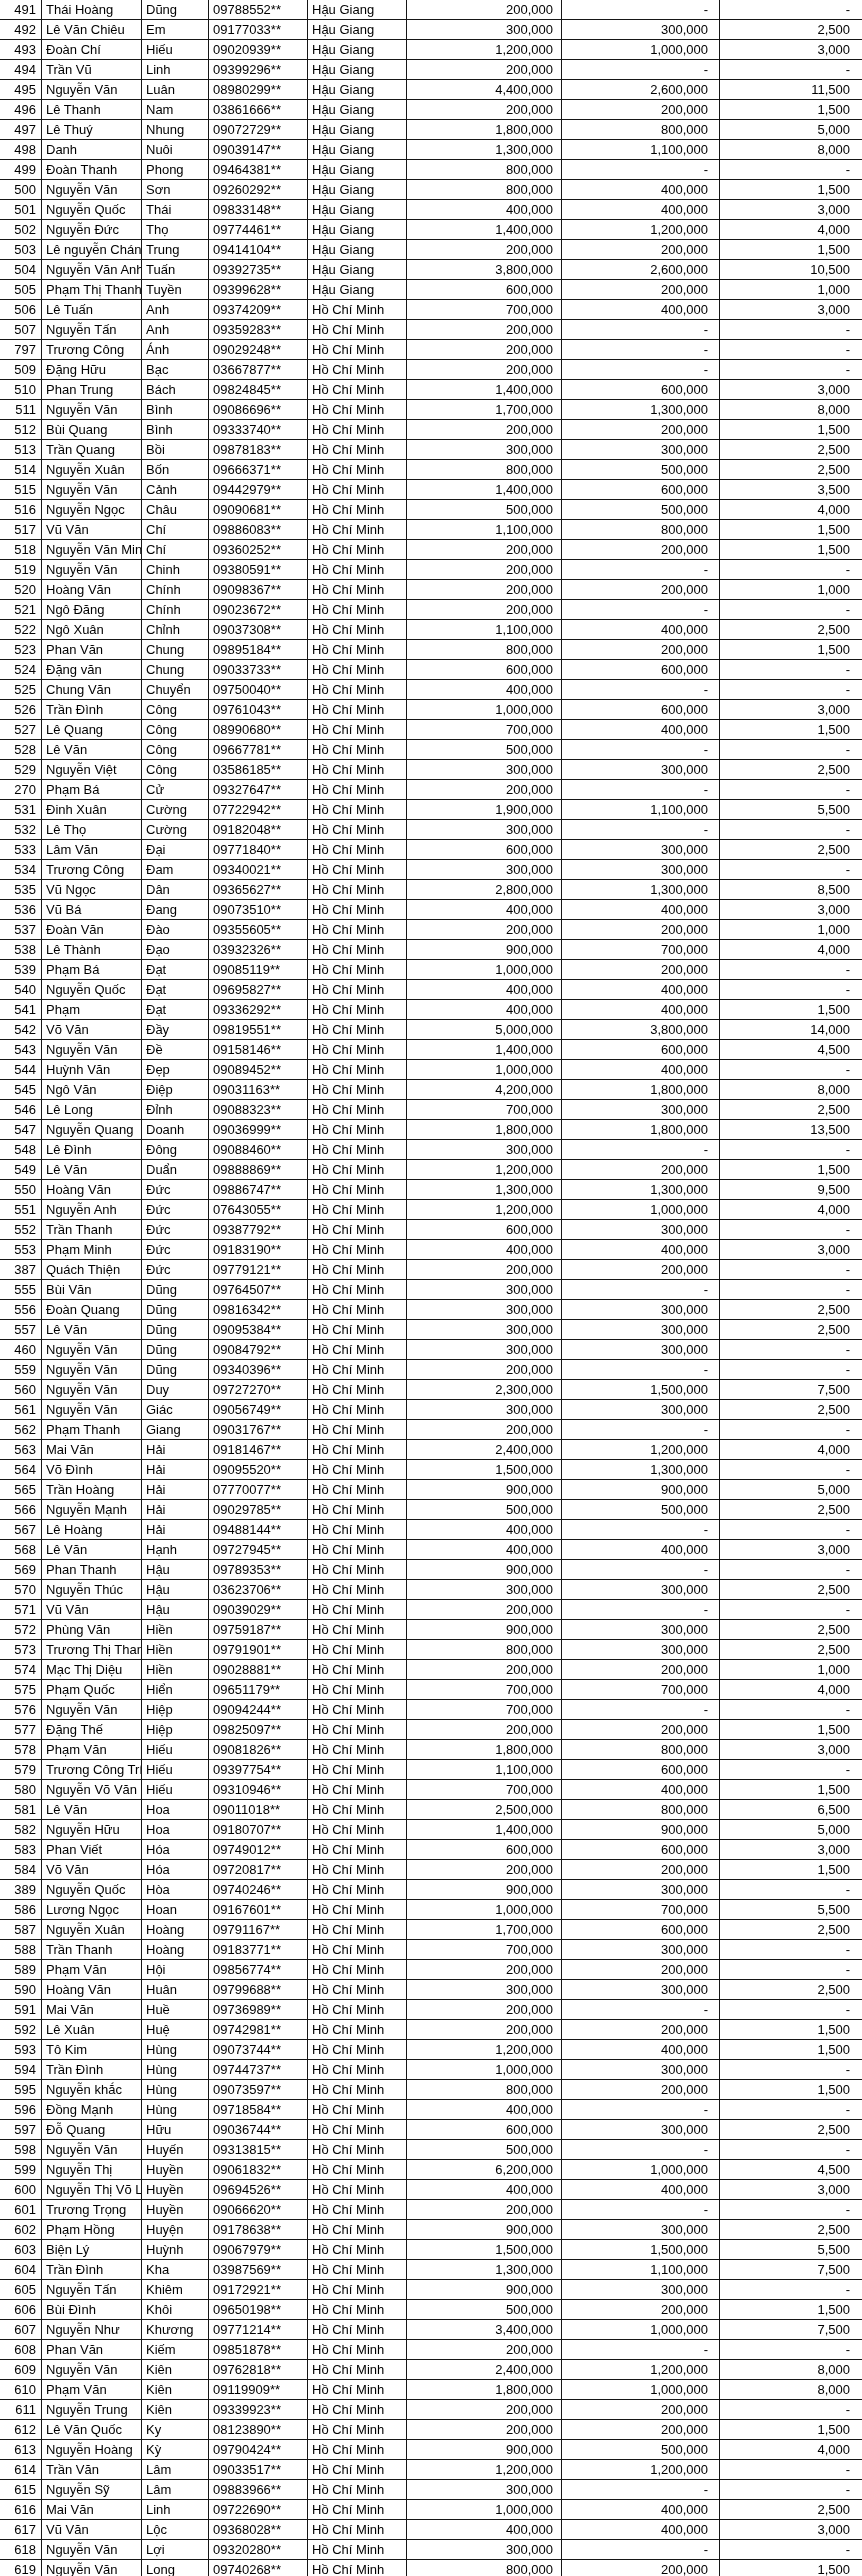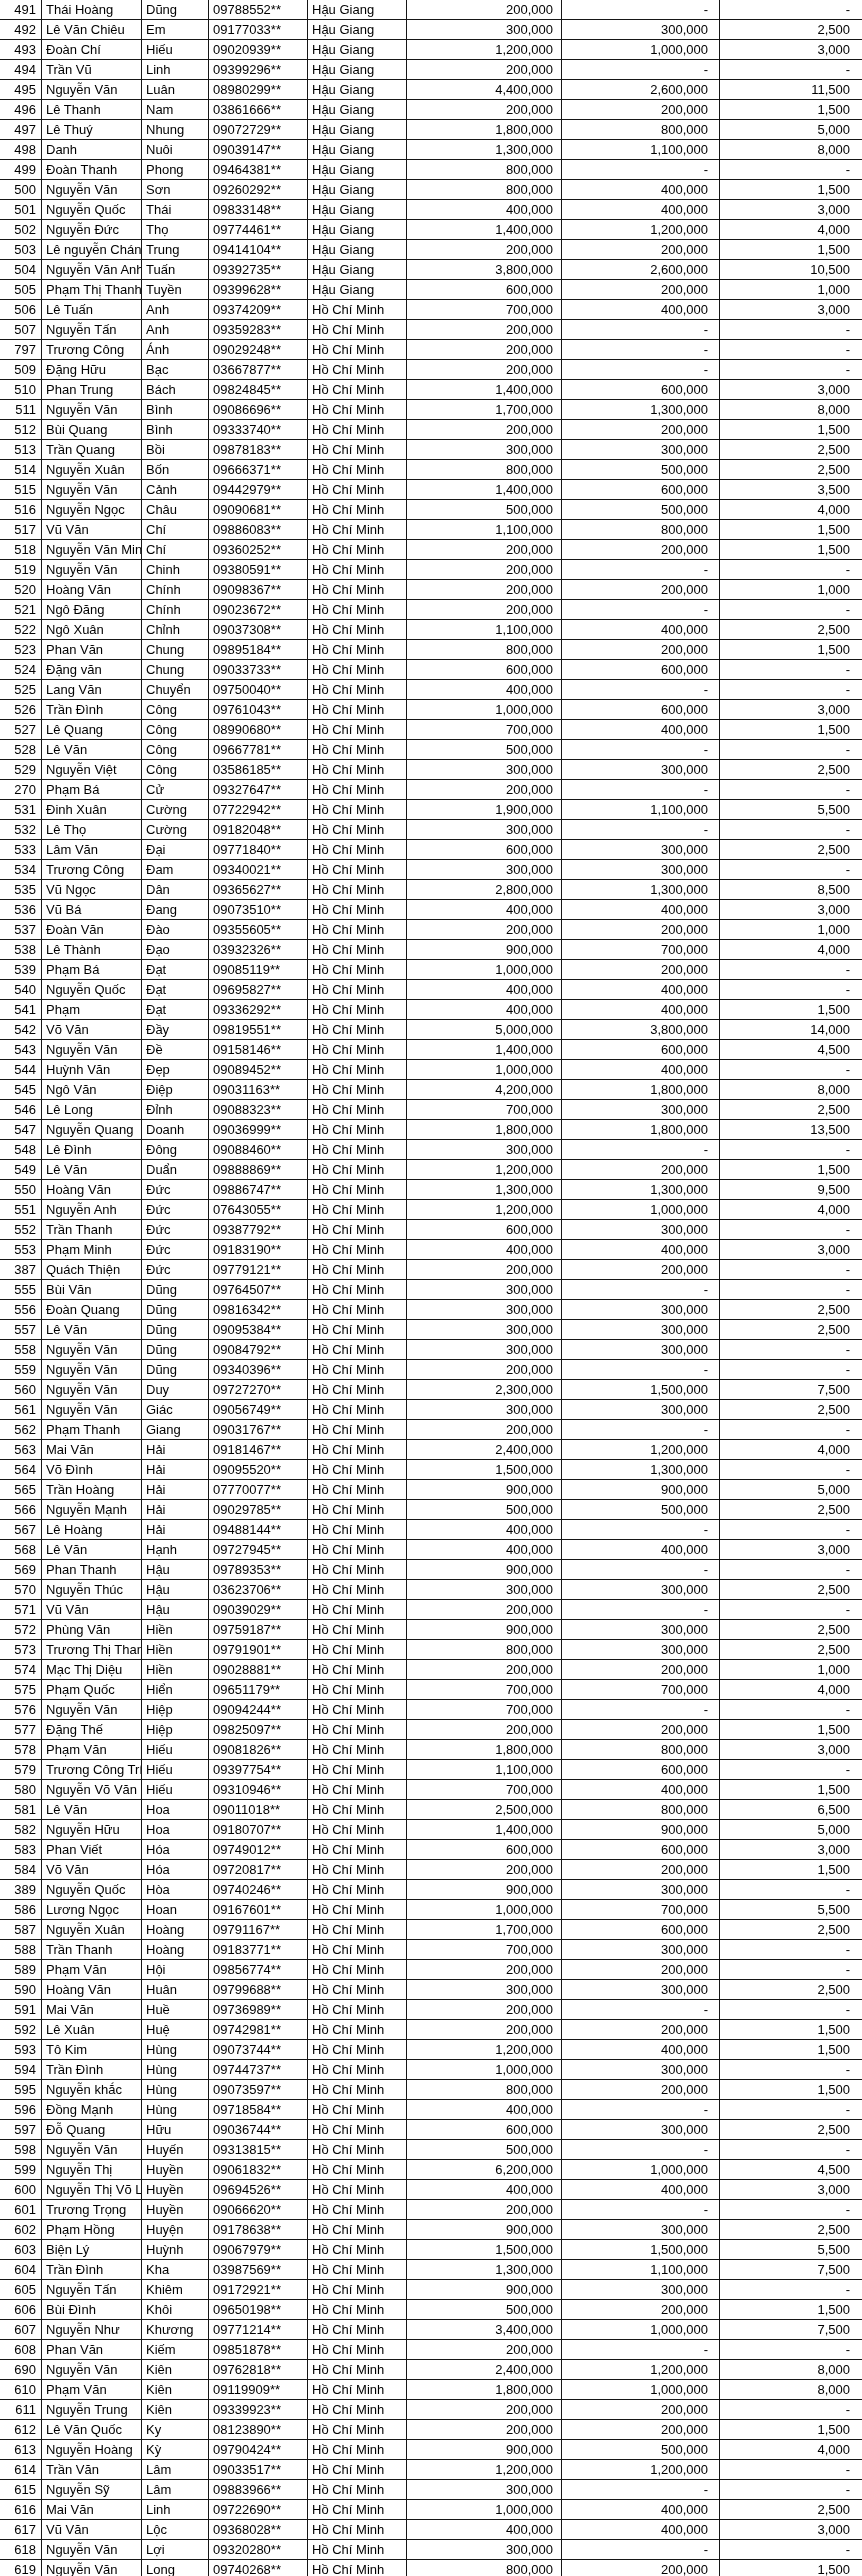--- a/index.html
+++ b/index.html
@@ -375,21 +375,21 @@
       <div class="cell c1">Đặng văn</div>
       <div class="cell c2">Chung</div>
       <div class="cell c3">09033733**</div>
       <div class="cell c4">Hồ Chí Minh</div>
       <div class="cell c5">600,000</div>
       <div class="cell c6">600,000</div>
       <div class="cell c7">-</div>
     </div>
     <div class="row">
       <div class="cell c0">525</div>
-      <div class="cell c1">Lang Văn</div>
+      <div class="cell c1">Chung Văn</div>
       <div class="cell c2">Chuyển</div>
       <div class="cell c3">09750040**</div>
       <div class="cell c4">Hồ Chí Minh</div>
       <div class="cell c5">400,000</div>
       <div class="cell c6">-</div>
       <div class="cell c7">-</div>
     </div>
     <div class="row">
       <div class="cell c0">526</div>
       <div class="cell c1">Trần Đình</div>
@@ -704,21 +704,21 @@
       <div class="cell c0">557</div>
       <div class="cell c1">Lê Văn</div>
       <div class="cell c2">Dũng</div>
       <div class="cell c3">09095384**</div>
       <div class="cell c4">Hồ Chí Minh</div>
       <div class="cell c5">300,000</div>
       <div class="cell c6">300,000</div>
       <div class="cell c7">2,500</div>
     </div>
     <div class="row">
-      <div class="cell c0">558</div>
+      <div class="cell c0">460</div>
       <div class="cell c1">Nguyễn Văn</div>
       <div class="cell c2">Dũng</div>
       <div class="cell c3">09084792**</div>
       <div class="cell c4">Hồ Chí Minh</div>
       <div class="cell c5">300,000</div>
       <div class="cell c6">300,000</div>
       <div class="cell c7">-</div>
     </div>
     <div class="row">
       <div class="cell c0">559</div>
@@ -1214,21 +1214,21 @@
       <div class="cell c0">608</div>
       <div class="cell c1">Phan Văn</div>
       <div class="cell c2">Kiếm</div>
       <div class="cell c3">09851878**</div>
       <div class="cell c4">Hồ Chí Minh</div>
       <div class="cell c5">200,000</div>
       <div class="cell c6">-</div>
       <div class="cell c7">-</div>
     </div>
     <div class="row">
-      <div class="cell c0">690</div>
+      <div class="cell c0">609</div>
       <div class="cell c1">Nguyễn Văn</div>
       <div class="cell c2">Kiên</div>
       <div class="cell c3">09762818**</div>
       <div class="cell c4">Hồ Chí Minh</div>
       <div class="cell c5">2,400,000</div>
       <div class="cell c6">1,200,000</div>
       <div class="cell c7">8,000</div>
     </div>
     <div class="row">
       <div class="cell c0">610</div>

